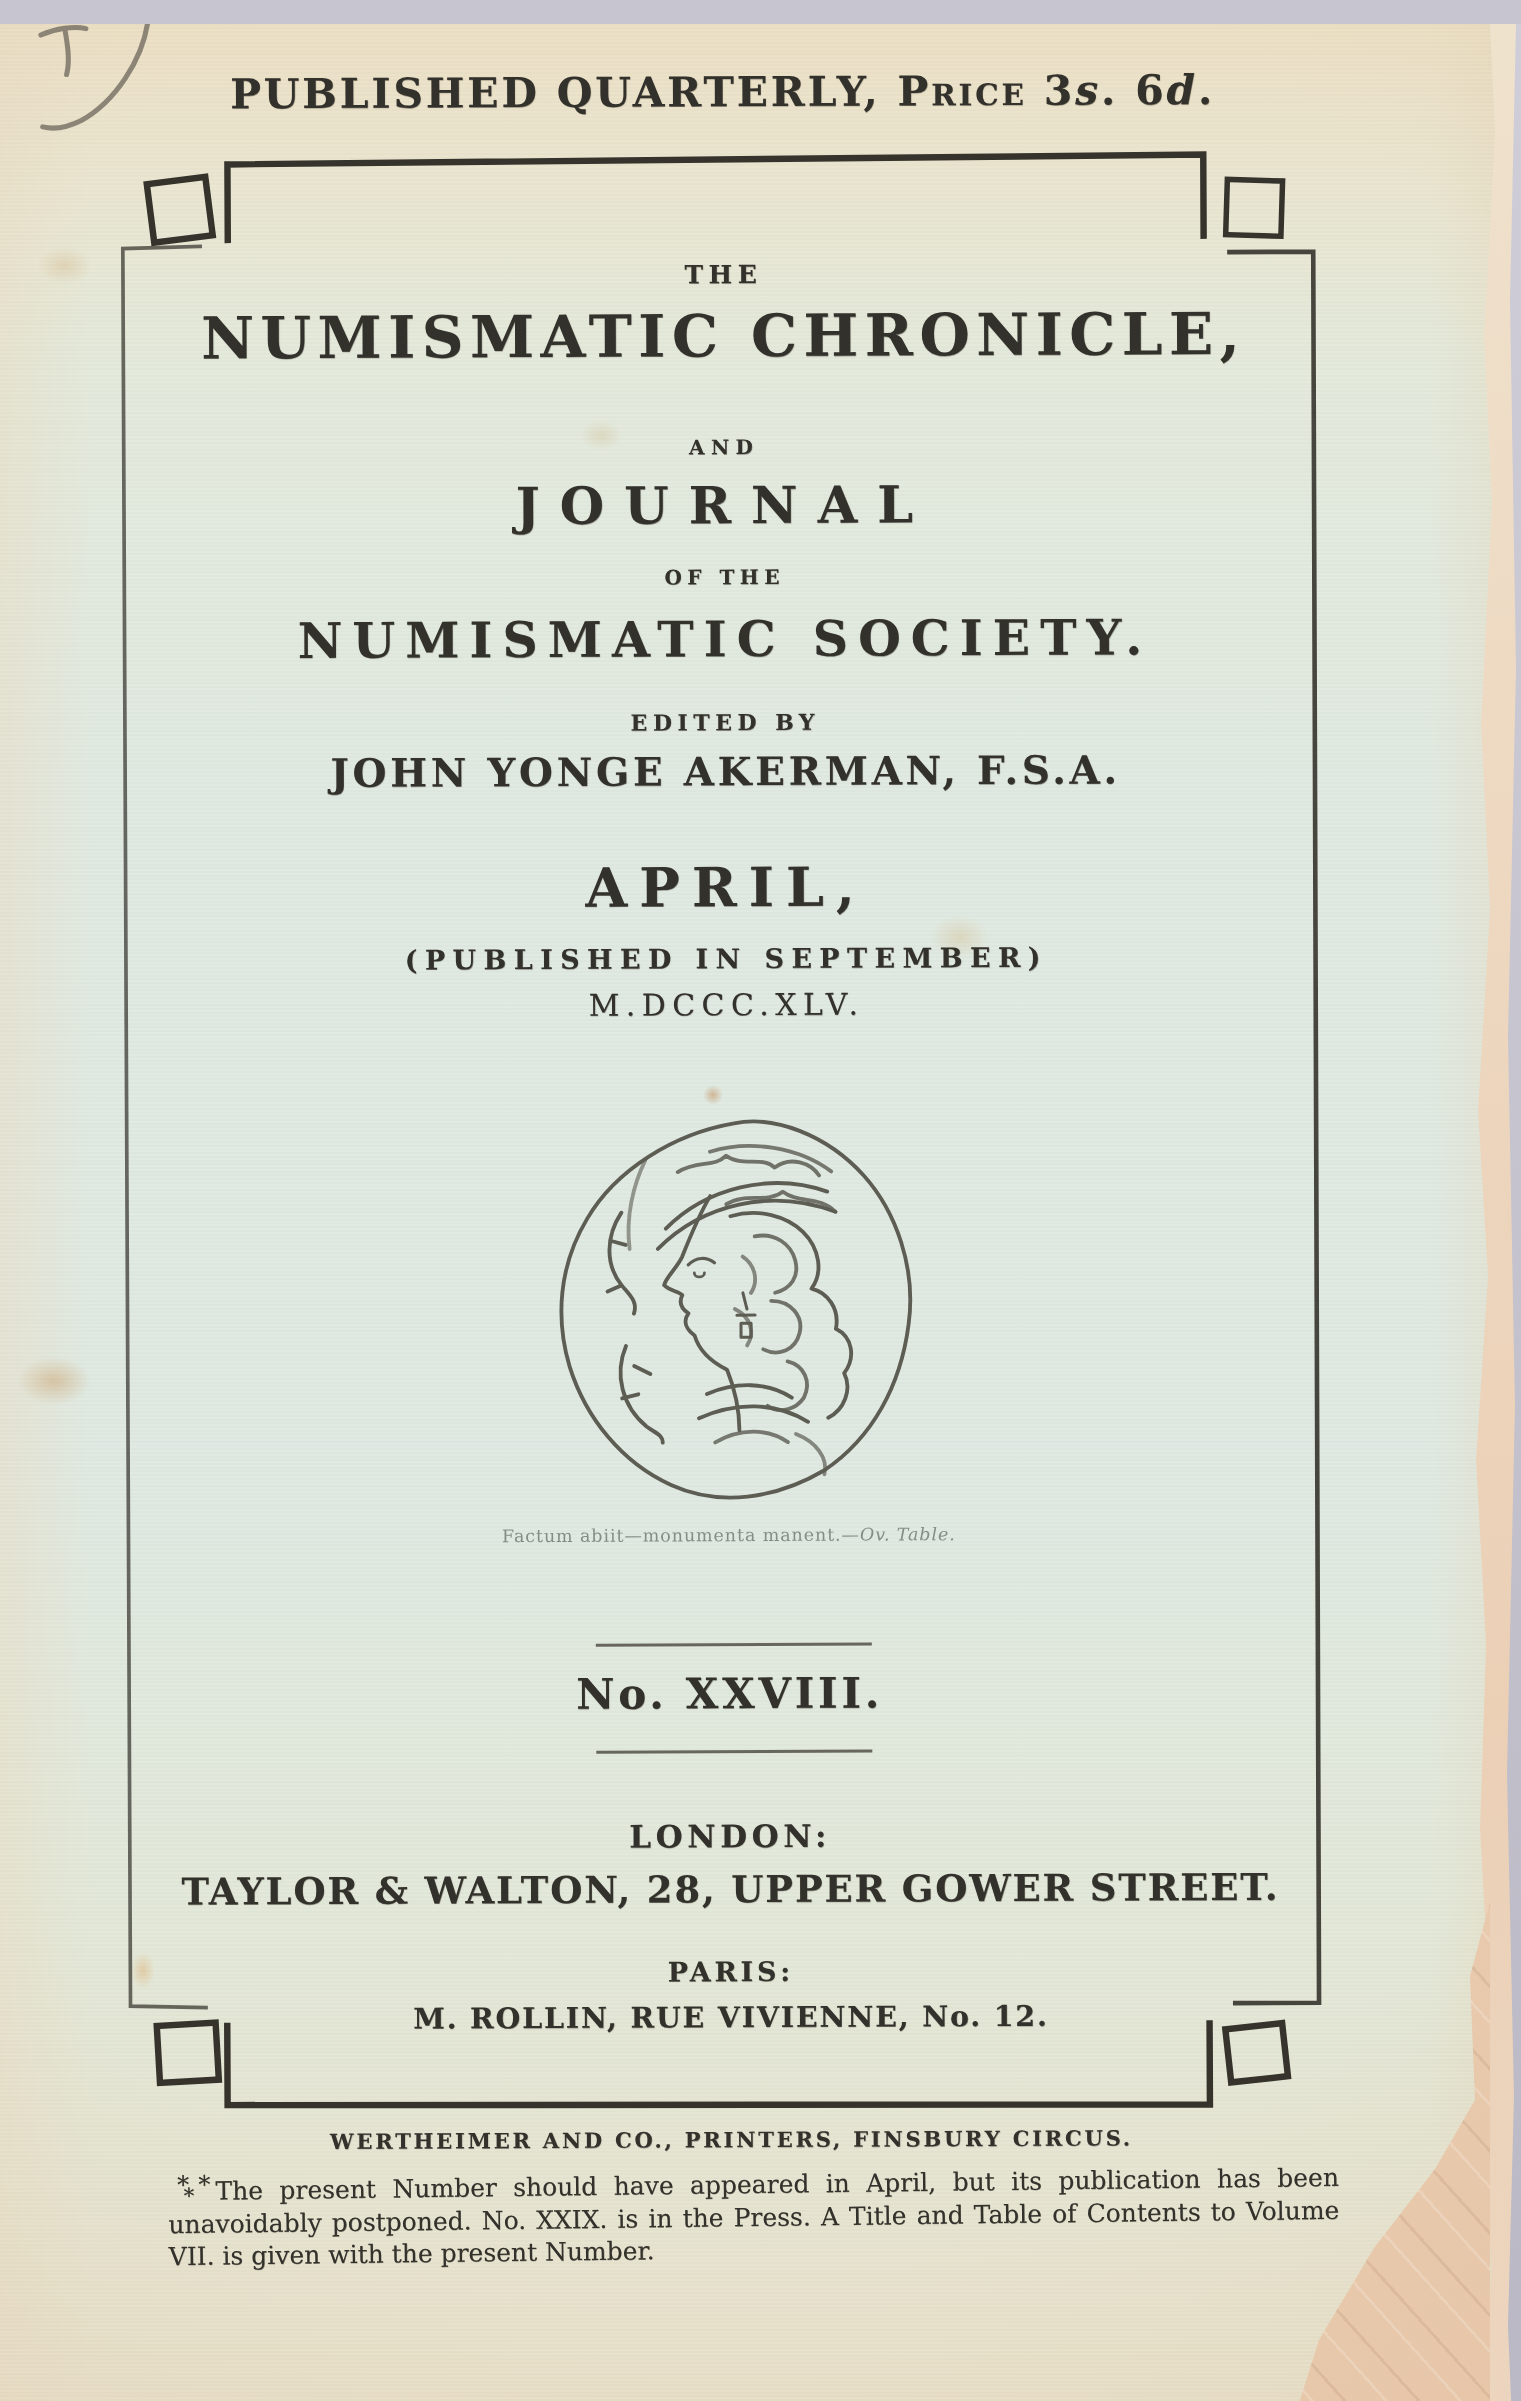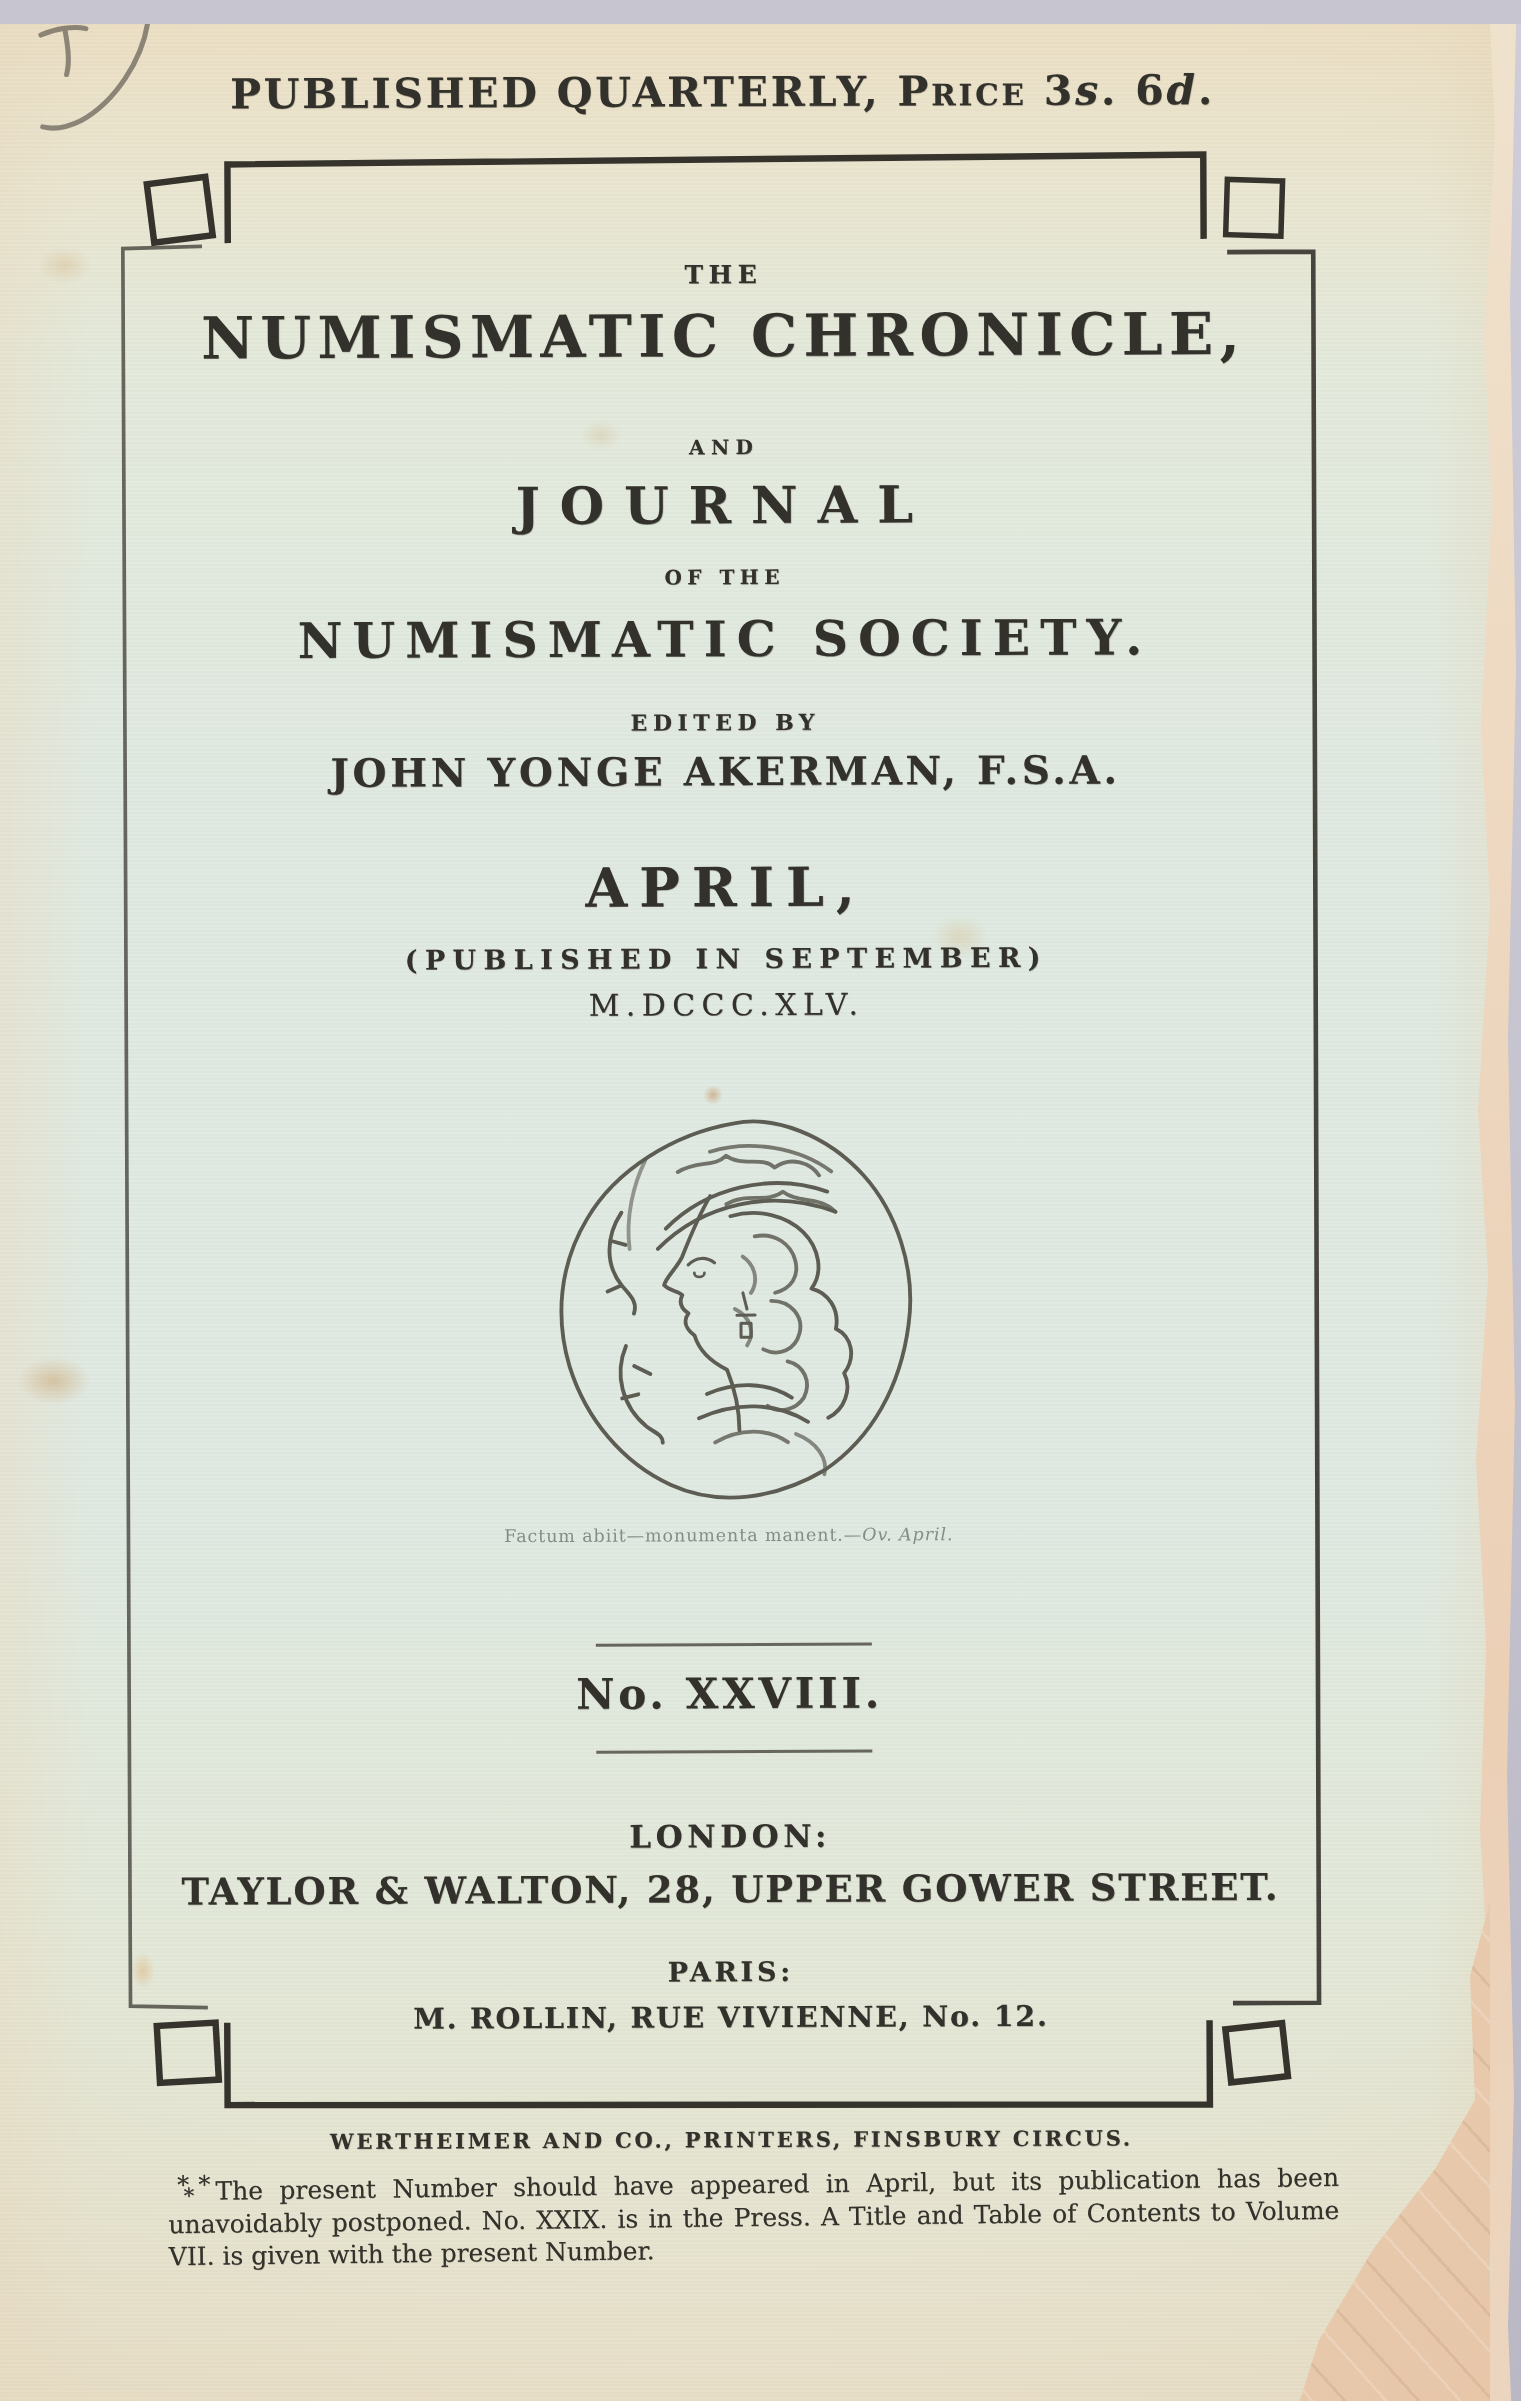--- a/index.html
+++ b/index.html
@@ -151,21 +151,21 @@
         <path d="M44,56 C36,68 36,82 44,92 C48,97 52,100 50,106 M44,92 l-7,3 M46,72 l-7,-2"></path>
         <path d="M46,122 C40,136 44,152 56,162 C60,165 64,166 64,170 M52,146 l-8,2 M50,132 l8,4"></path>
 
         <path d="M86,146 C100,140 116,140 128,148"></path>
         <path d="M82,158 C100,150 120,150 136,160"></path>
         <path d="M90,170 C102,163 116,163 126,170" opacity=".8"></path>
         <path d="M130,166 C140,170 146,178 144,186" opacity=".7"></path>
       </g>
     </svg>
 
-    <div class="tblock" id="motto"><span>Factum abiit—monumenta manent.—</span><span class="it">Ov. April.</span></div>
+    <div class="tblock" id="motto"><span>Factum abiit—monumenta manent.—</span><span class="it">Ov. Table.</span></div>
 
     <div class="rule" id="rule-a"></div>
     <div class="tblock b" id="issue-number">No. XXVIII.</div>
     <div class="rule" id="rule-b"></div>
 
     <div class="tblock b" id="imprint-city1">LONDON:</div>
     <div class="tblock b" id="imprint-pub1">TAYLOR &amp; WALTON, 28, UPPER GOWER STREET.</div>
     <div class="tblock b" id="imprint-city2">PARIS:</div>
     <div class="tblock b" id="imprint-pub2">M. ROLLIN, RUE VIVIENNE, No. 12.</div>
 

